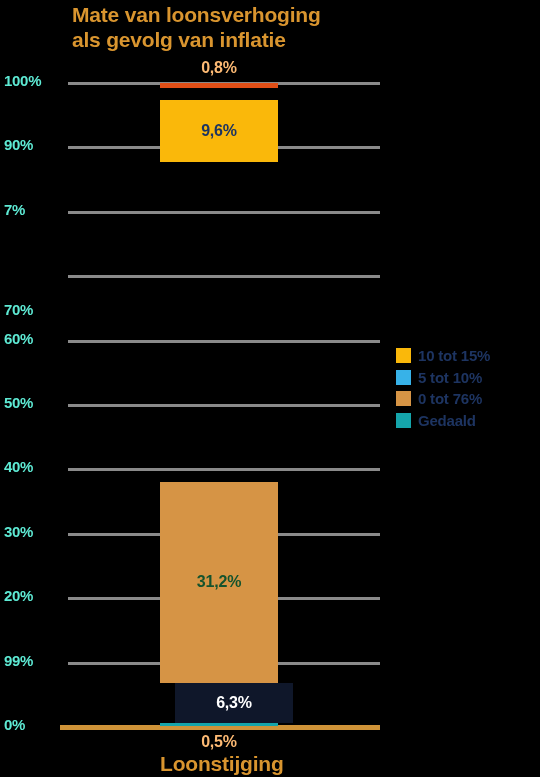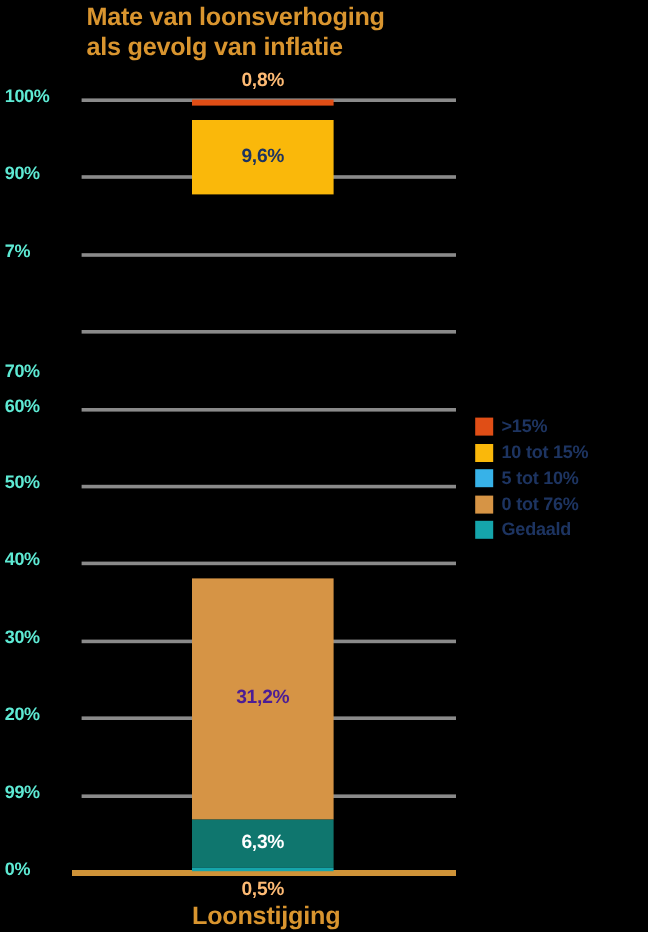--- a/index.html
+++ b/index.html
@@ -204,41 +204,37 @@
         <div class="ytick-wrap" style="top: 83px;">
           <div class="ytick" style="top: -11px; position: absolute;">100%</div>
         </div>
       </div>
     <div id="bar">
         <div class="seg" style="top: 0px; height: 5.152px; background: rgb(224, 78, 22);"></div>
         <div class="seg" style="top: 5.152px; height: 61.824px; background: rgb(250, 184, 10); margin-top: 12px;">
           <span class="seg-label" style="color: rgb(29, 52, 97);">9,6%</span>
         </div>
         <div class="seg" style="top: 398.636px; height: 200.928px; background: rgb(214, 148, 69);">
-          <span class="seg-label" style="color: #4c1d95;">31,2%</span>
-        </div>
-        <div class="seg" style="top: 599.564px; height: 40.572px; background: #0f766e;">
+          <span class="seg-label" style="color: #14532d;">31,2%</span>
+        </div>
+        <div class="seg" style="top: 599.564px; height: 40.572px; background: #0f172a; margin-left: 15px;">
           <span class="seg-label" style="color: rgb(255, 255, 255);">6,3%</span>
         </div>
         <div class="seg" style="top: 640.136px; height: 3.22px; background: rgb(21, 165, 171);"></div>
       </div>
     <div id="outside-labels">
         <div class="outside-label" style="top: 59px;">0,8%</div>
         <div class="outside-label" style="top: 733px;">0,5%</div>
       </div>
   </div>
 
   <div id="xaxis-label">Loonstijging</div>
 
   <div id="legend">
       <div class="legend-item">
-        <span class="legend-swatch" style="background: rgb(224, 78, 22);"></span>
-        <span class="legend-text">&gt;15%</span>
-      </div>
-      <div class="legend-item">
         <span class="legend-swatch" style="background: rgb(250, 184, 10);"></span>
         <span class="legend-text">10 tot 15%</span>
       </div>
       <div class="legend-item">
         <span class="legend-swatch" style="background: rgb(55, 178, 232);"></span>
         <span class="legend-text">5 tot 10%</span>
       </div>
       <div class="legend-item">
         <span class="legend-swatch" style="background: rgb(214, 148, 69);"></span>
         <span class="legend-text">0 tot 76%</span>

